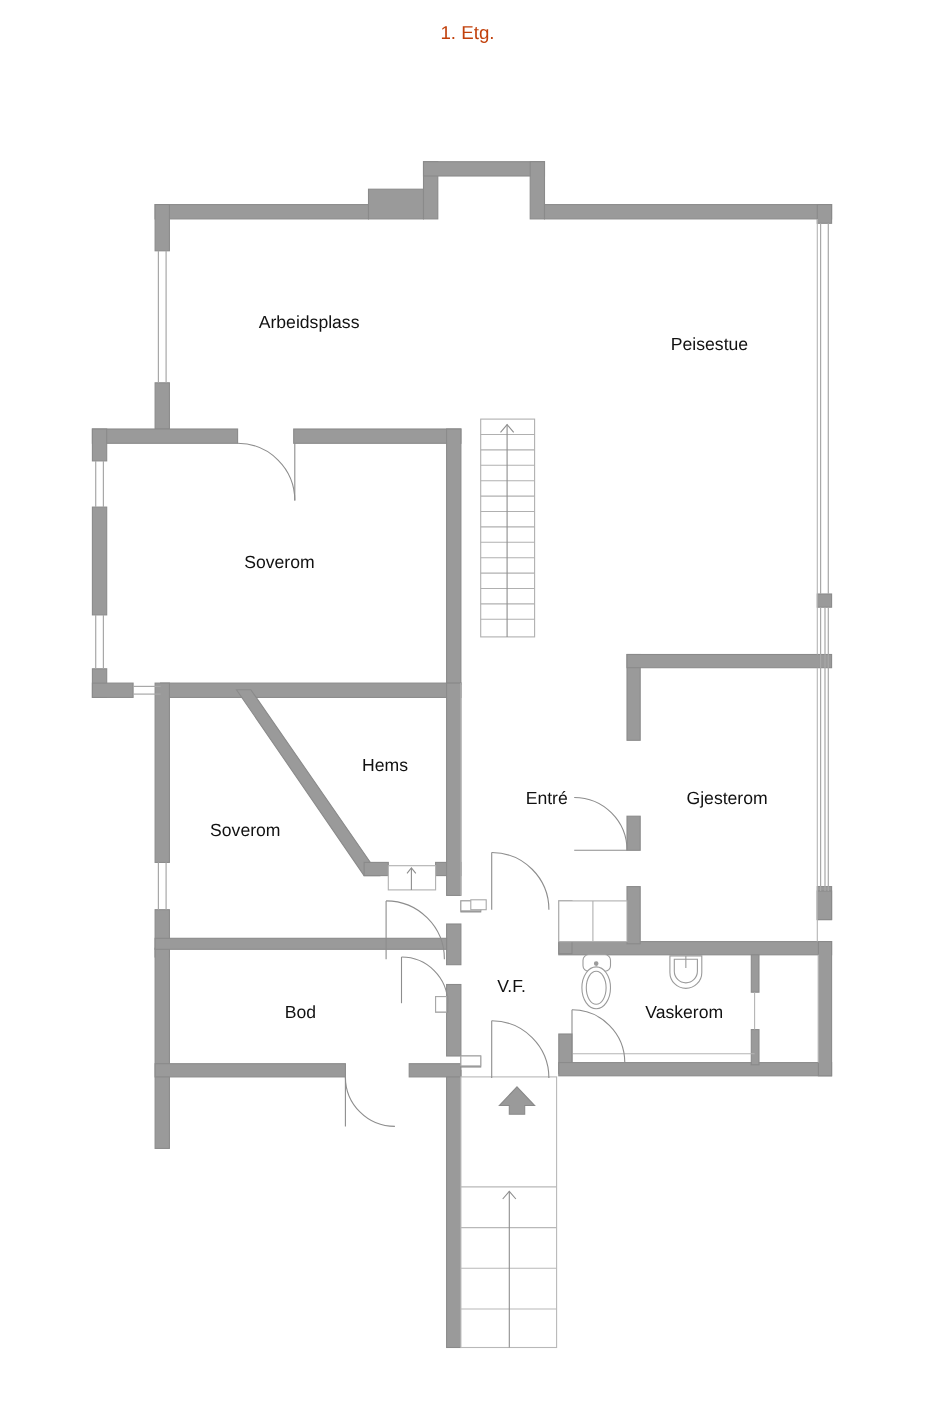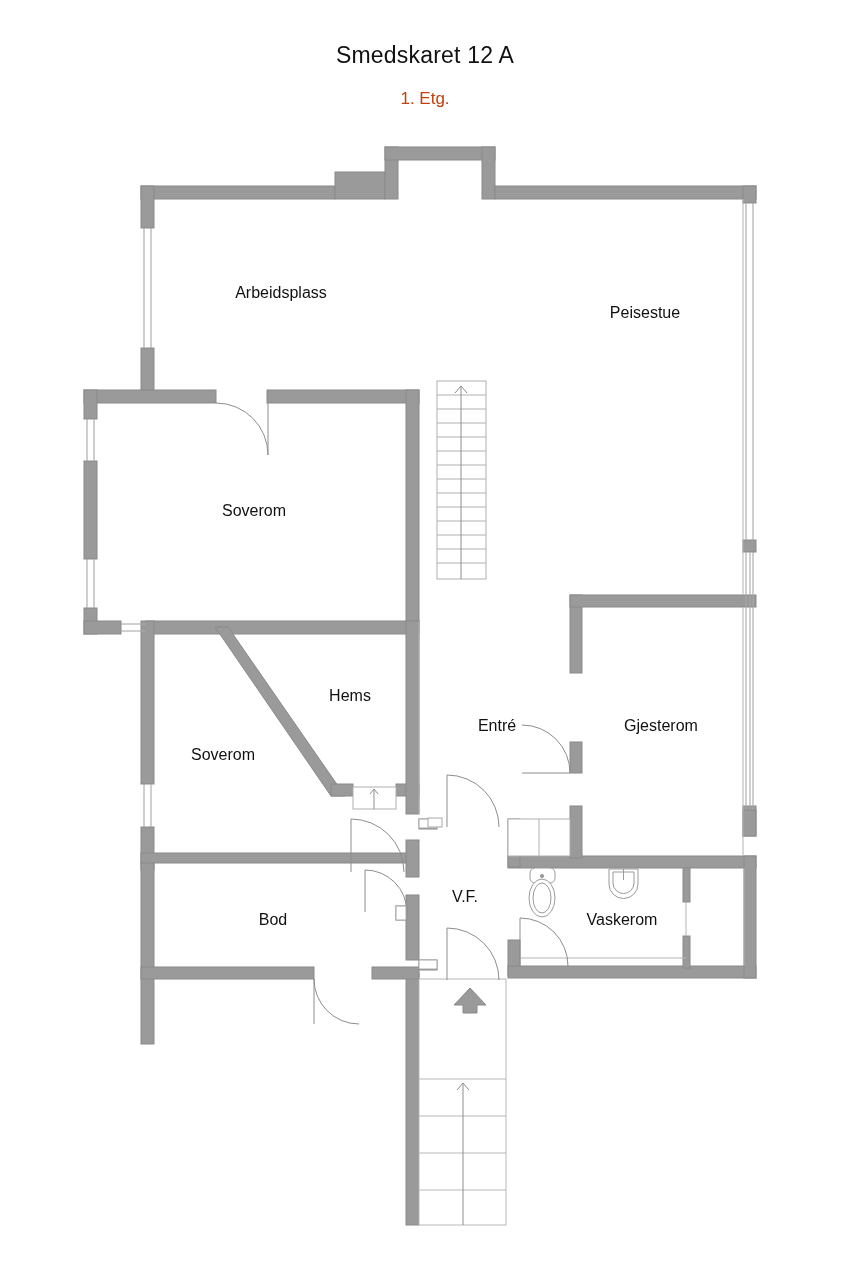--- a/index.html
+++ b/index.html
@@ -52,21 +52,20 @@
     text-anchor: middle;
     dominant-baseline: middle;
   }
 </style>
 </head>
 <body>
 
 <div id="floorplan-page">
 
   <div class="title-block">
-    <div class="plan-title">Smedskaret 12 A</div>
     <div class="plan-subtitle">1. Etg.</div>
   </div>
 
   <svg class="plan-svg" viewBox="0 0 850 1275">
 
     <g fill="#9a9a9a" stroke="#8a8a8a" stroke-width="1">
 
       <rect x="141" y="186" width="194" height="13"></rect>
 
       <rect x="335" y="172" width="50" height="27"></rect>

